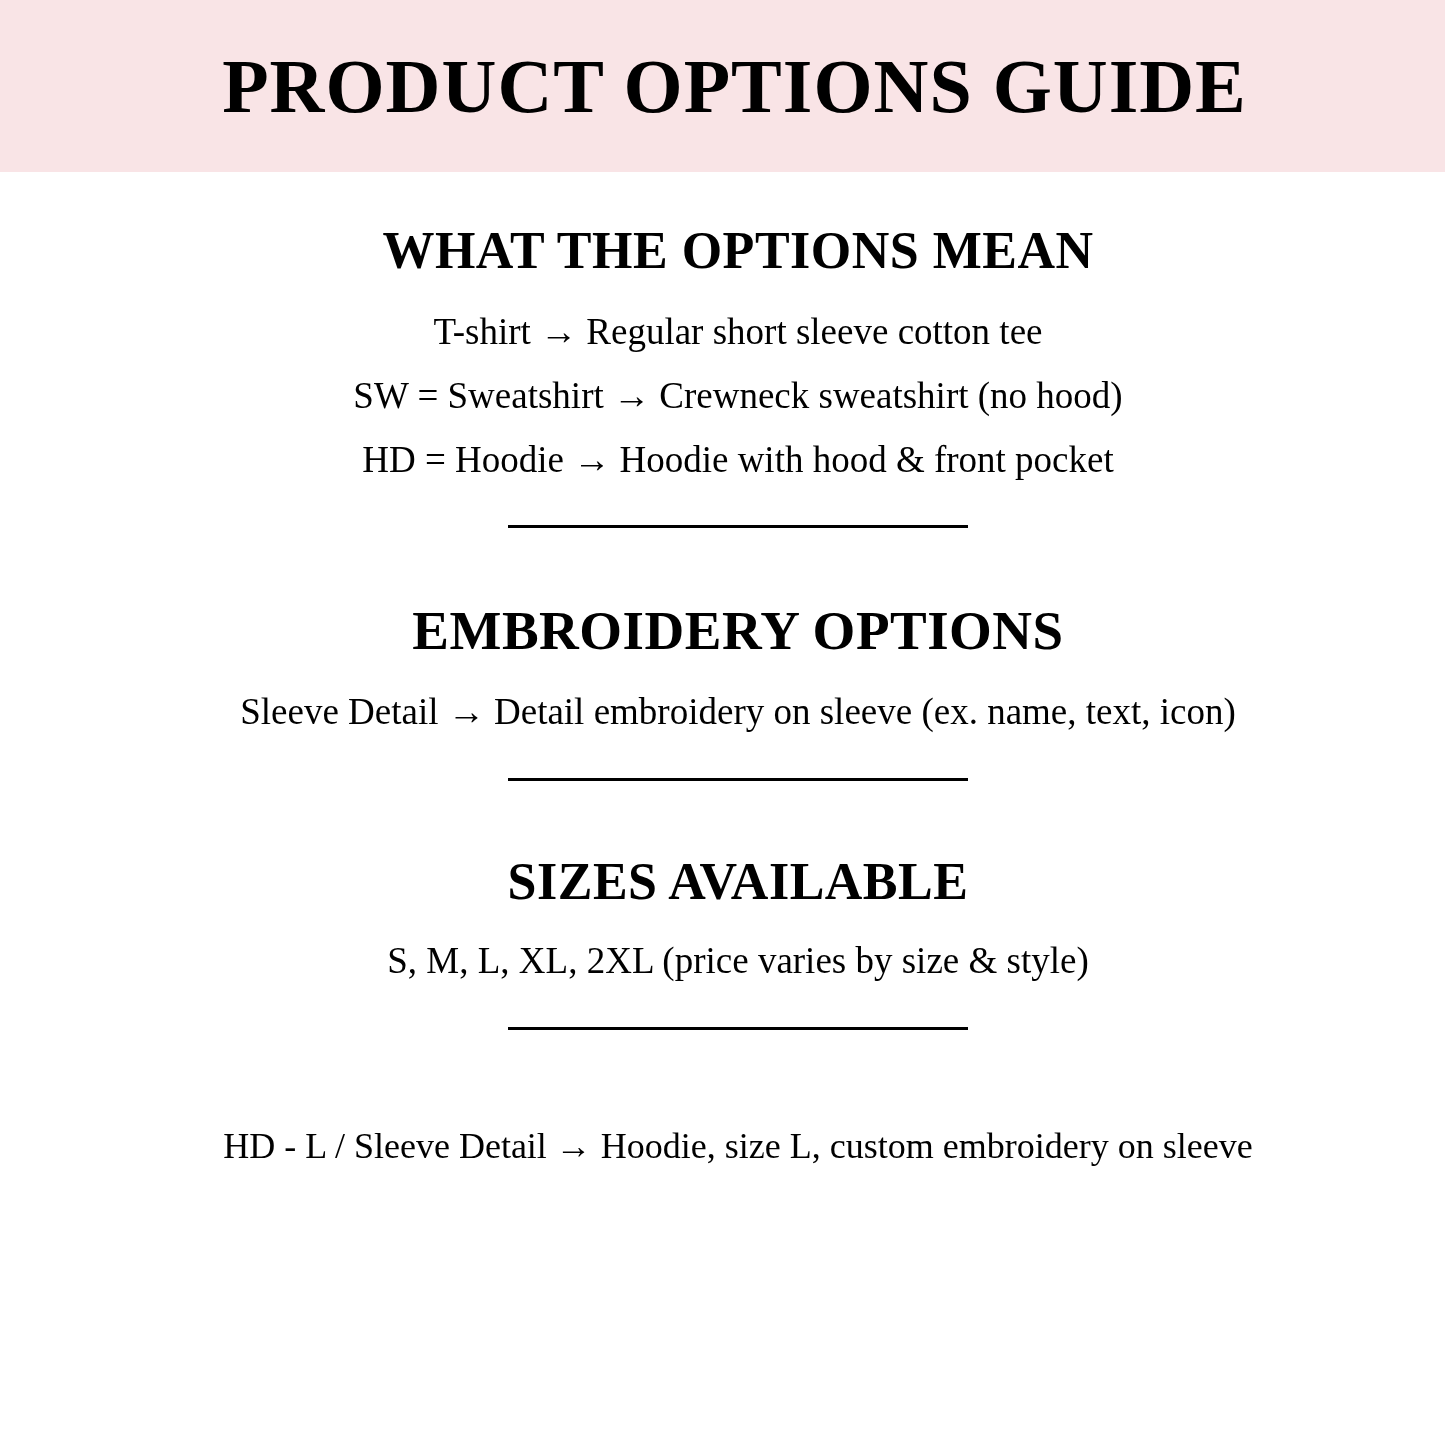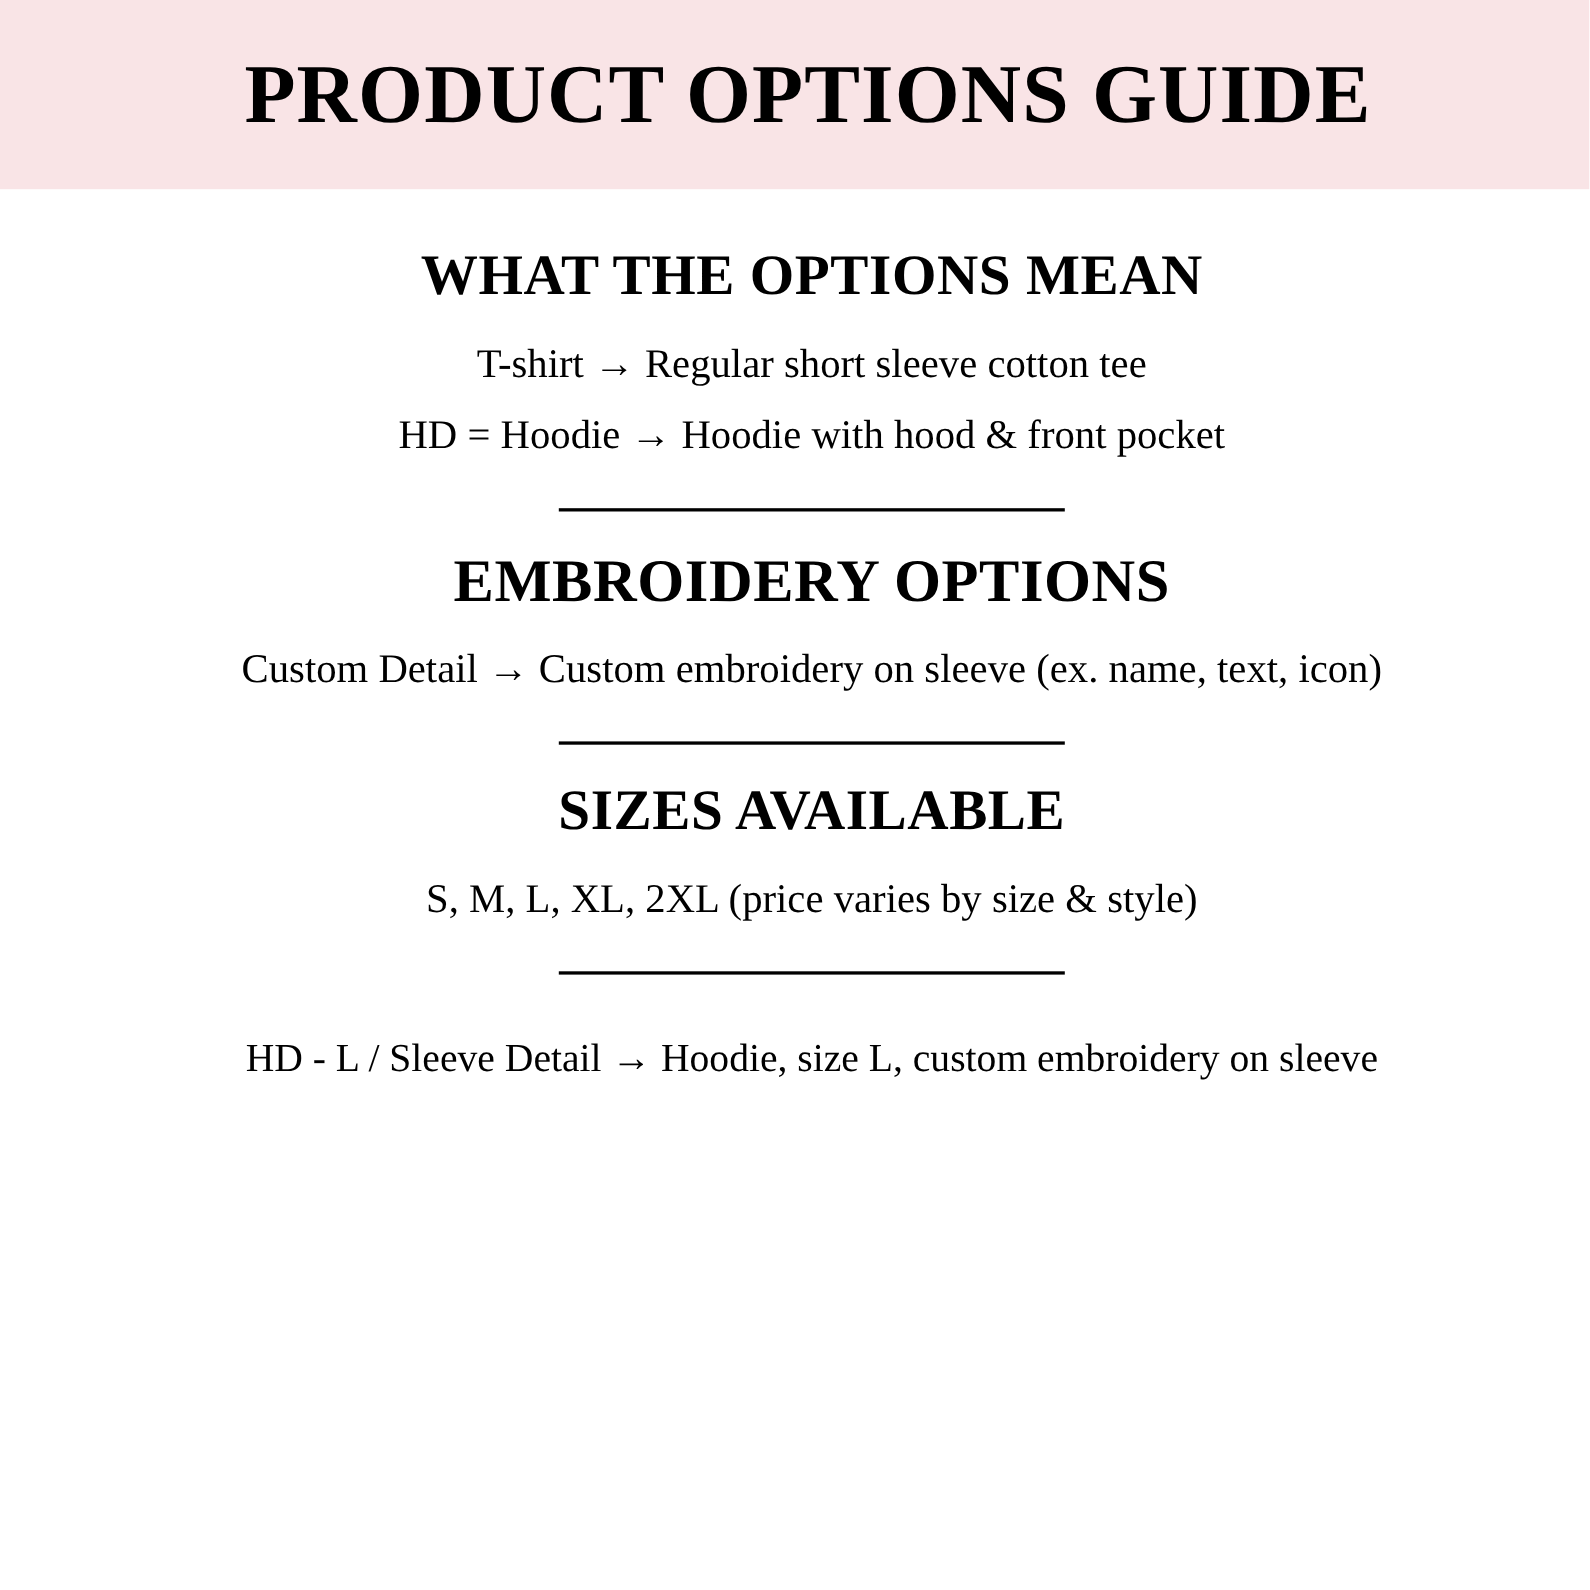--- a/index.html
+++ b/index.html
@@ -45,20 +45,21 @@
     flex-direction: column;
     align-items: center;
     padding-top: 36px;
     padding-left: 31px;
   }
   .section {
     width: 100%;
     display: flex;
     flex-direction: column;
     align-items: center;
+    margin-top: 40px;
   }
   .section-title {
     font-size: 52px;
     font-weight: bold;
     text-align: center;
     letter-spacing: 0.5px;
     margin: 0;
     line-height: 1.2;
   }
   .section-title.big {
@@ -99,30 +100,31 @@
   <div class="header-band">
     <div class="header-title">PRODUCT OPTIONS GUIDE</div>
   </div>
 
   <div class="content">
 
     <div class="section sec-what">
       <h2 class="section-title">WHAT THE OPTIONS MEAN</h2>
       <div class="lines">
         <div class="line">T-shirt → Regular short sleeve cotton tee</div>
+        <div class="line">SW = Sweatshirt → Crewneck sweatshirt (no hood)</div>
         <div class="line">HD = Hoodie → Hoodie with hood &amp; front pocket</div>
       </div>
     </div>
 
     <div class="divider"></div>
 
     <div class="section sec-emb">
       <h2 class="section-title big">EMBROIDERY OPTIONS</h2>
       <div class="lines">
-        <div class="line">Custom Detail → Custom embroidery on sleeve (ex. name, text, icon)</div>
+        <div class="line">Sleeve Detail → Detail embroidery on sleeve (ex. name, text, icon)</div>
       </div>
     </div>
 
     <div class="divider"></div>
 
     <div class="section sec-sizes">
       <h2 class="section-title">SIZES AVAILABLE</h2>
       <div class="lines">
         <div class="line">S, M, L, XL, 2XL (price varies by size &amp; style)</div>
       </div>

